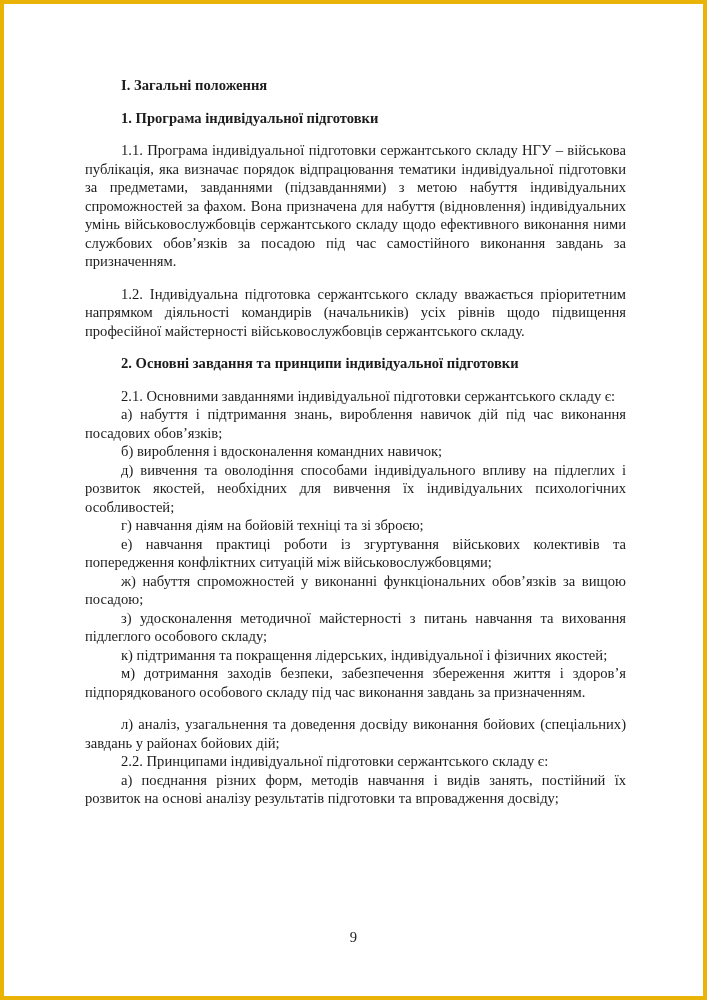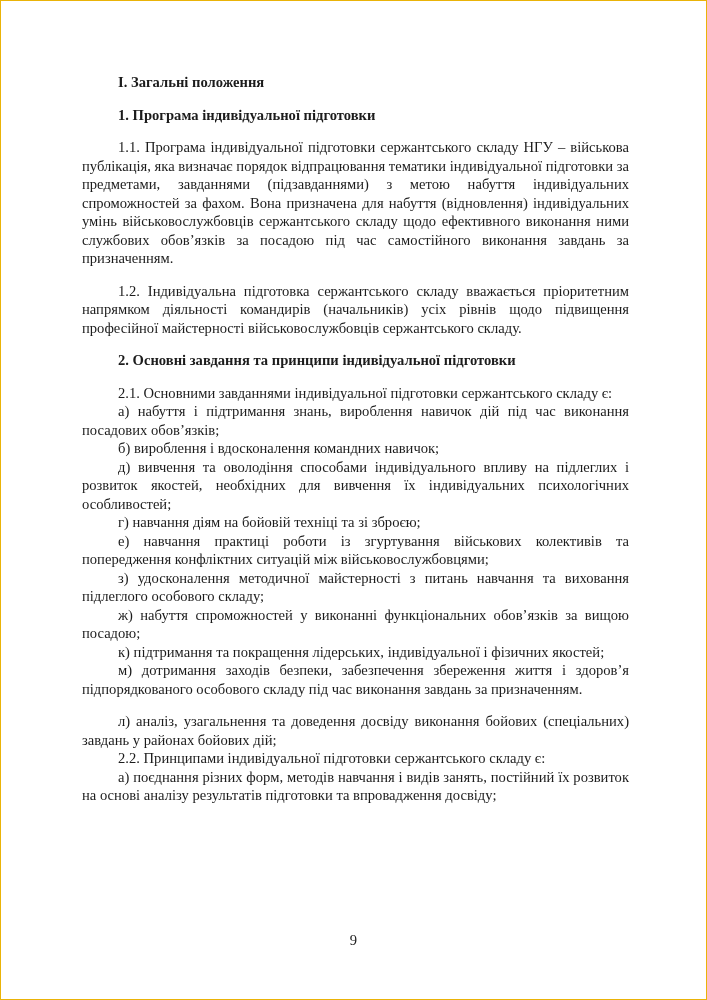--- a/index.html
+++ b/index.html
@@ -10,21 +10,21 @@
     font-family: "Liberation Serif", "DejaVu Serif", serif;
     color: #1c1c1c;
     position: relative;
     overflow: hidden;
   }
   .page {
     position: relative;
     width: 707px;
     height: 1000px;
     padding: 72px 77px 0 81px;
-    border: 1px solid #eab308;
+    border: 4px solid #eab308;
     background: #ffffff;
   }
   .h, .para {
     font-size: 14.6px;
     line-height: 18.5px;
     text-indent: 36px;
   }
   .h {
     font-weight: bold;
     text-align: left;
@@ -58,22 +58,22 @@
 
   <p class="h mb">2. Основні завдання та принципи індивідуальної підготовки</p>
 
   <p class="para">2.1. Основними завданнями індивідуальної підготовки сержантського складу є:</p>
 
   <p class="para">а) набуття і підтримання знань, вироблення навичок дій під час виконання посадових обов’язків;</p>
   <p class="para">б) вироблення і вдосконалення командних навичок;</p>
   <p class="para">д) вивчення та оволодіння способами індивідуального впливу на підлеглих і розвиток якостей, необхідних для вивчення їх індивідуальних психологічних особливостей;</p>
   <p class="para">г) навчання діям на бойовій техніці та зі зброєю;</p>
   <p class="para">е) навчання практиці роботи із згуртування військових колективів та попередження конфліктних ситуацій між військовослужбовцями;</p>
+  <p class="para">ж) набуття спроможностей у виконанні функціональних обов’язків за вищою посадою;</p>
   <p class="para">з) удосконалення методичної майстерності з питань навчання та виховання підлеглого особового складу;</p>
-  <p class="para">ж) набуття спроможностей у виконанні функціональних обов’язків за вищою посадою;</p>
   <p class="para">к) підтримання та покращення лідерських, індивідуальної і фізичних якостей;</p>
   <p class="para mb">м) дотримання заходів безпеки, забезпечення збереження життя і здоров’я підпорядкованого особового складу під час виконання завдань за призначенням.</p>
   <p class="para">л) аналіз, узагальнення та доведення досвіду виконання бойових (спеціальних) завдань у районах бойових дій;</p>
 
   <p class="para">2.2. Принципами індивідуальної підготовки сержантського складу є:</p>
 
   <p class="para">а) поєднання різних форм, методів навчання і видів занять, постійний їх розвиток на основі аналізу результатів підготовки та впровадження досвіду;</p>
 
   <div class="page-number">9</div>
 

